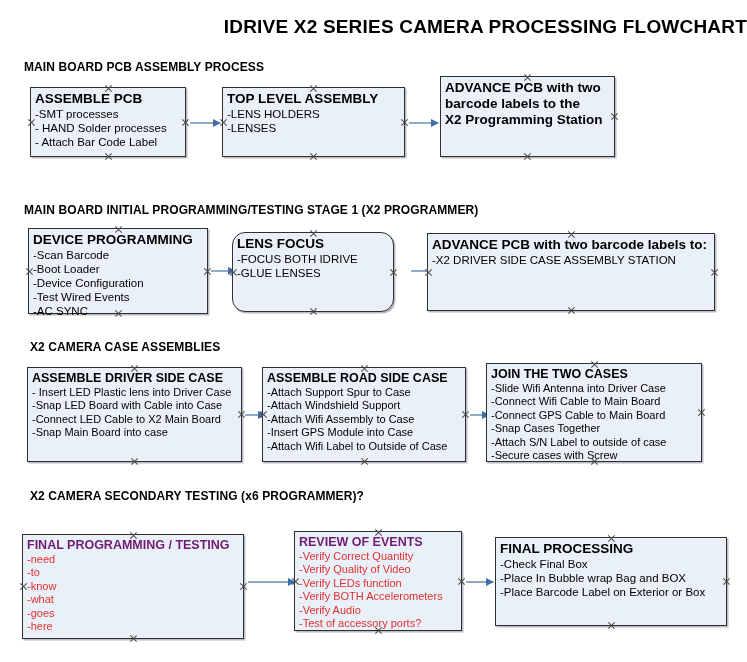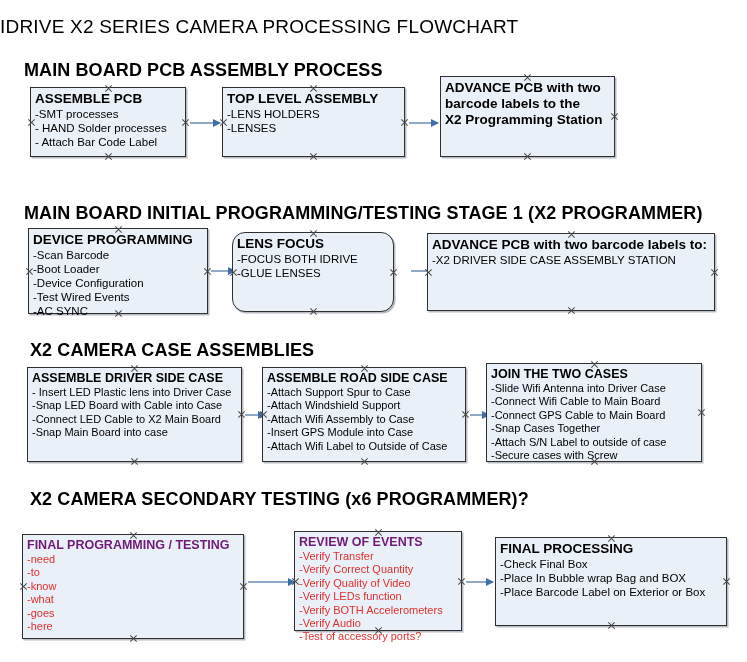--- a/index.html
+++ b/index.html
@@ -6,25 +6,25 @@
   body{
     width:747px;height:662px;position:relative;overflow:hidden;
     font-family:"Liberation Sans","DejaVu Sans",sans-serif;
     color:#000000;
     -webkit-font-smoothing:antialiased;
   }
   .canvas{position:absolute;left:0;top:0;width:747px;height:662px;}
 
   
   .main-title{
-    position:absolute;left:0;top:16px;width:747px;text-align:left;
-    font-size:19px;font-weight:normal;letter-spacing:.2px;
+    position:absolute;left:0;top:16px;width:747px;text-align:right;
+    font-size:19px;font-weight:bold;letter-spacing:.2px;
   }
   .section-title{
-    position:absolute;font-weight:bold;font-size:18px;letter-spacing:.1px;
+    position:absolute;font-weight:bold;font-size:12px;letter-spacing:.1px;
     white-space:nowrap;
   }
   .section-title .red{color:#000000;}
 
   
   .pbox{
     position:absolute;box-sizing:border-box;
     background:#eaf0f8;
     border:1px solid #2f2f2f;
     box-shadow:1.5px 1.5px 0 0 #b9bcc2;
@@ -208,21 +208,20 @@
     <div class="hx" style="left:50%;top:0;"></div>
     <div class="hx" style="left:50%;top:100%;"></div>
     <div class="hx" style="left:0;top:50%;"></div>
     <div class="hx" style="left:100%;top:50%;"></div>
   </div>
 
   <div class="conn" style="left:248px;top:581px;width:47px;"></div>
 
   <div class="pbox sm red" style="left:294px;top:531px;width:168px;height:100px;">
     <div class="hd">REVIEW OF EVENTS</div>
-    <div class="ln">-Verify Transfer</div>
     <div class="ln">-Verify Correct Quantity</div>
     <div class="ln">-Verify Quality of Video</div>
     <div class="ln">-Verify LEDs function</div>
     <div class="ln">-Verify BOTH Accelerometers</div>
     <div class="ln">-Verify Audio</div>
     <div class="ln">-Test of accessory ports?</div>
     <div class="hx" style="left:50%;top:0;"></div>
     <div class="hx" style="left:50%;top:100%;"></div>
     <div class="hx" style="left:0;top:50%;"></div>
     <div class="hx" style="left:100%;top:50%;"></div>

